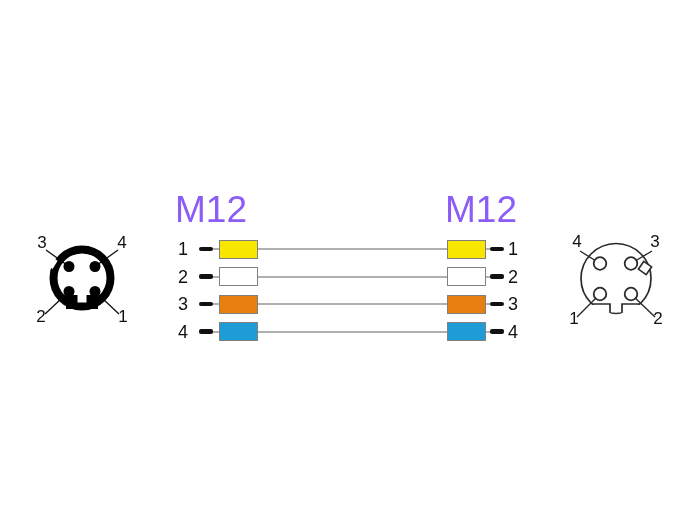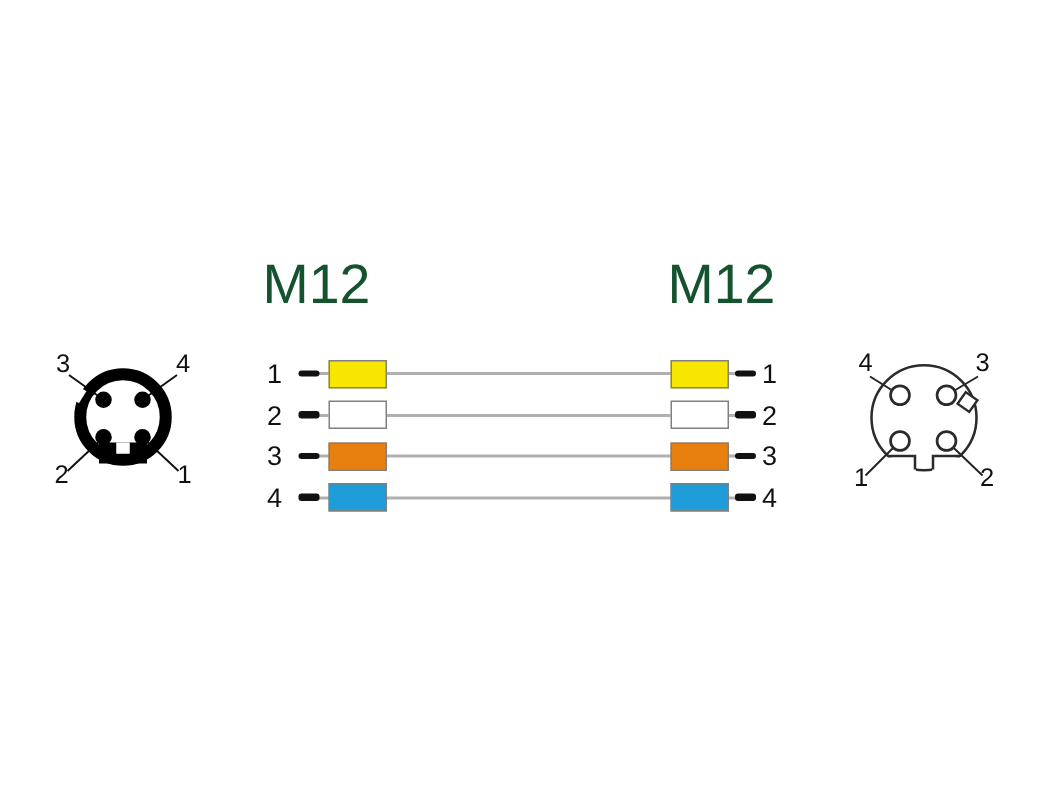--- a/index.html
+++ b/index.html
@@ -1,21 +1,21 @@
 <!DOCTYPE html>
 <html><head>
 <meta charset="utf-8">
 <style>
   html,body{margin:0;padding:0;background:#ffffff;}
   .canvas{
     position:relative;width:700px;height:530px;background:#ffffff;overflow:hidden;
     font-family:"Liberation Sans", sans-serif;color:#000;
   }
   .m12{
-    position:absolute;top:171px;font-size:37px;font-weight:400;color:#14532d;
+    position:absolute;top:191px;font-size:37px;font-weight:400;color:#8b5cf6;
     line-height:1;letter-spacing:0px;
   }
   .m12.left{left:175px;}
   .m12.right{left:445px;}
   .row{position:absolute;left:160px;width:380px;height:22px;}
   .row .num{
     position:absolute;top:0;height:22px;line-height:22px;font-size:18px;color:#111;
   }
   .row .num.l{left:0;width:28px;text-align:right;}
   .row .num.r{left:348px;width:30px;text-align:left;}

